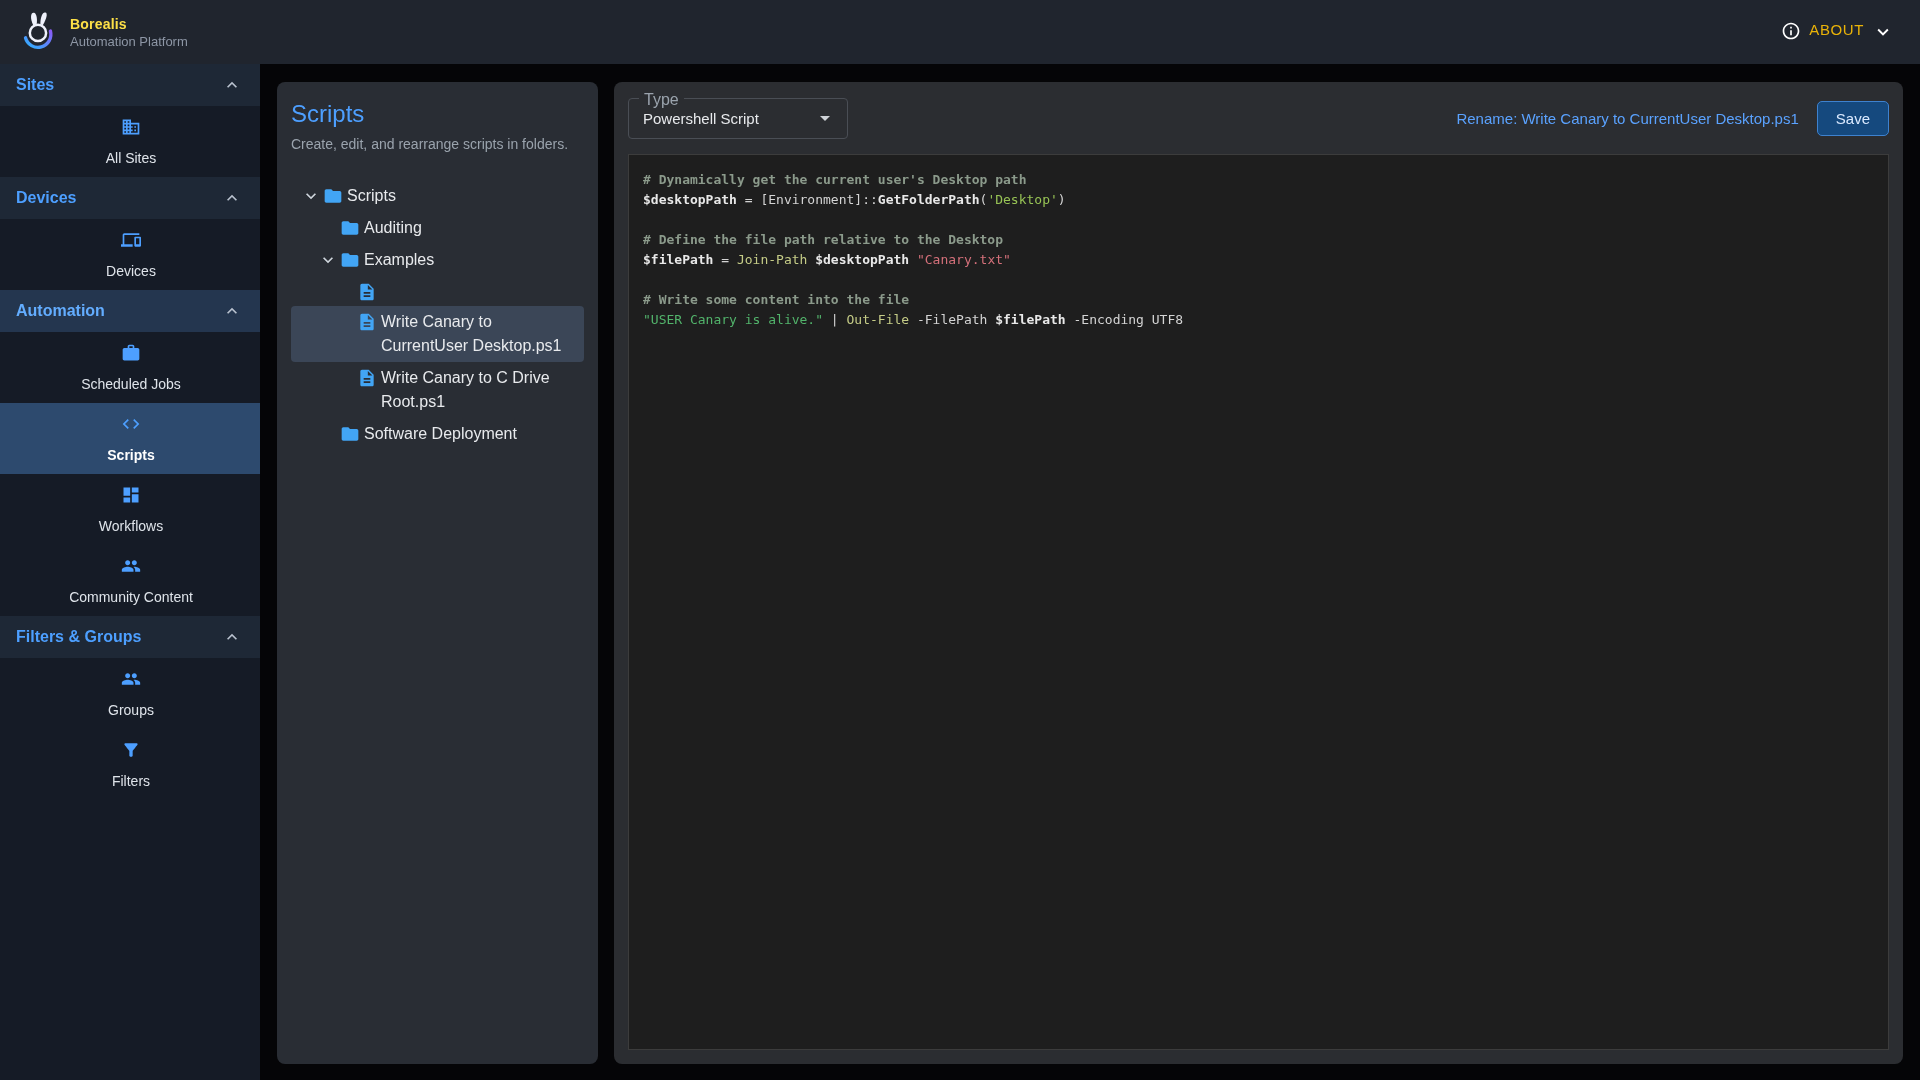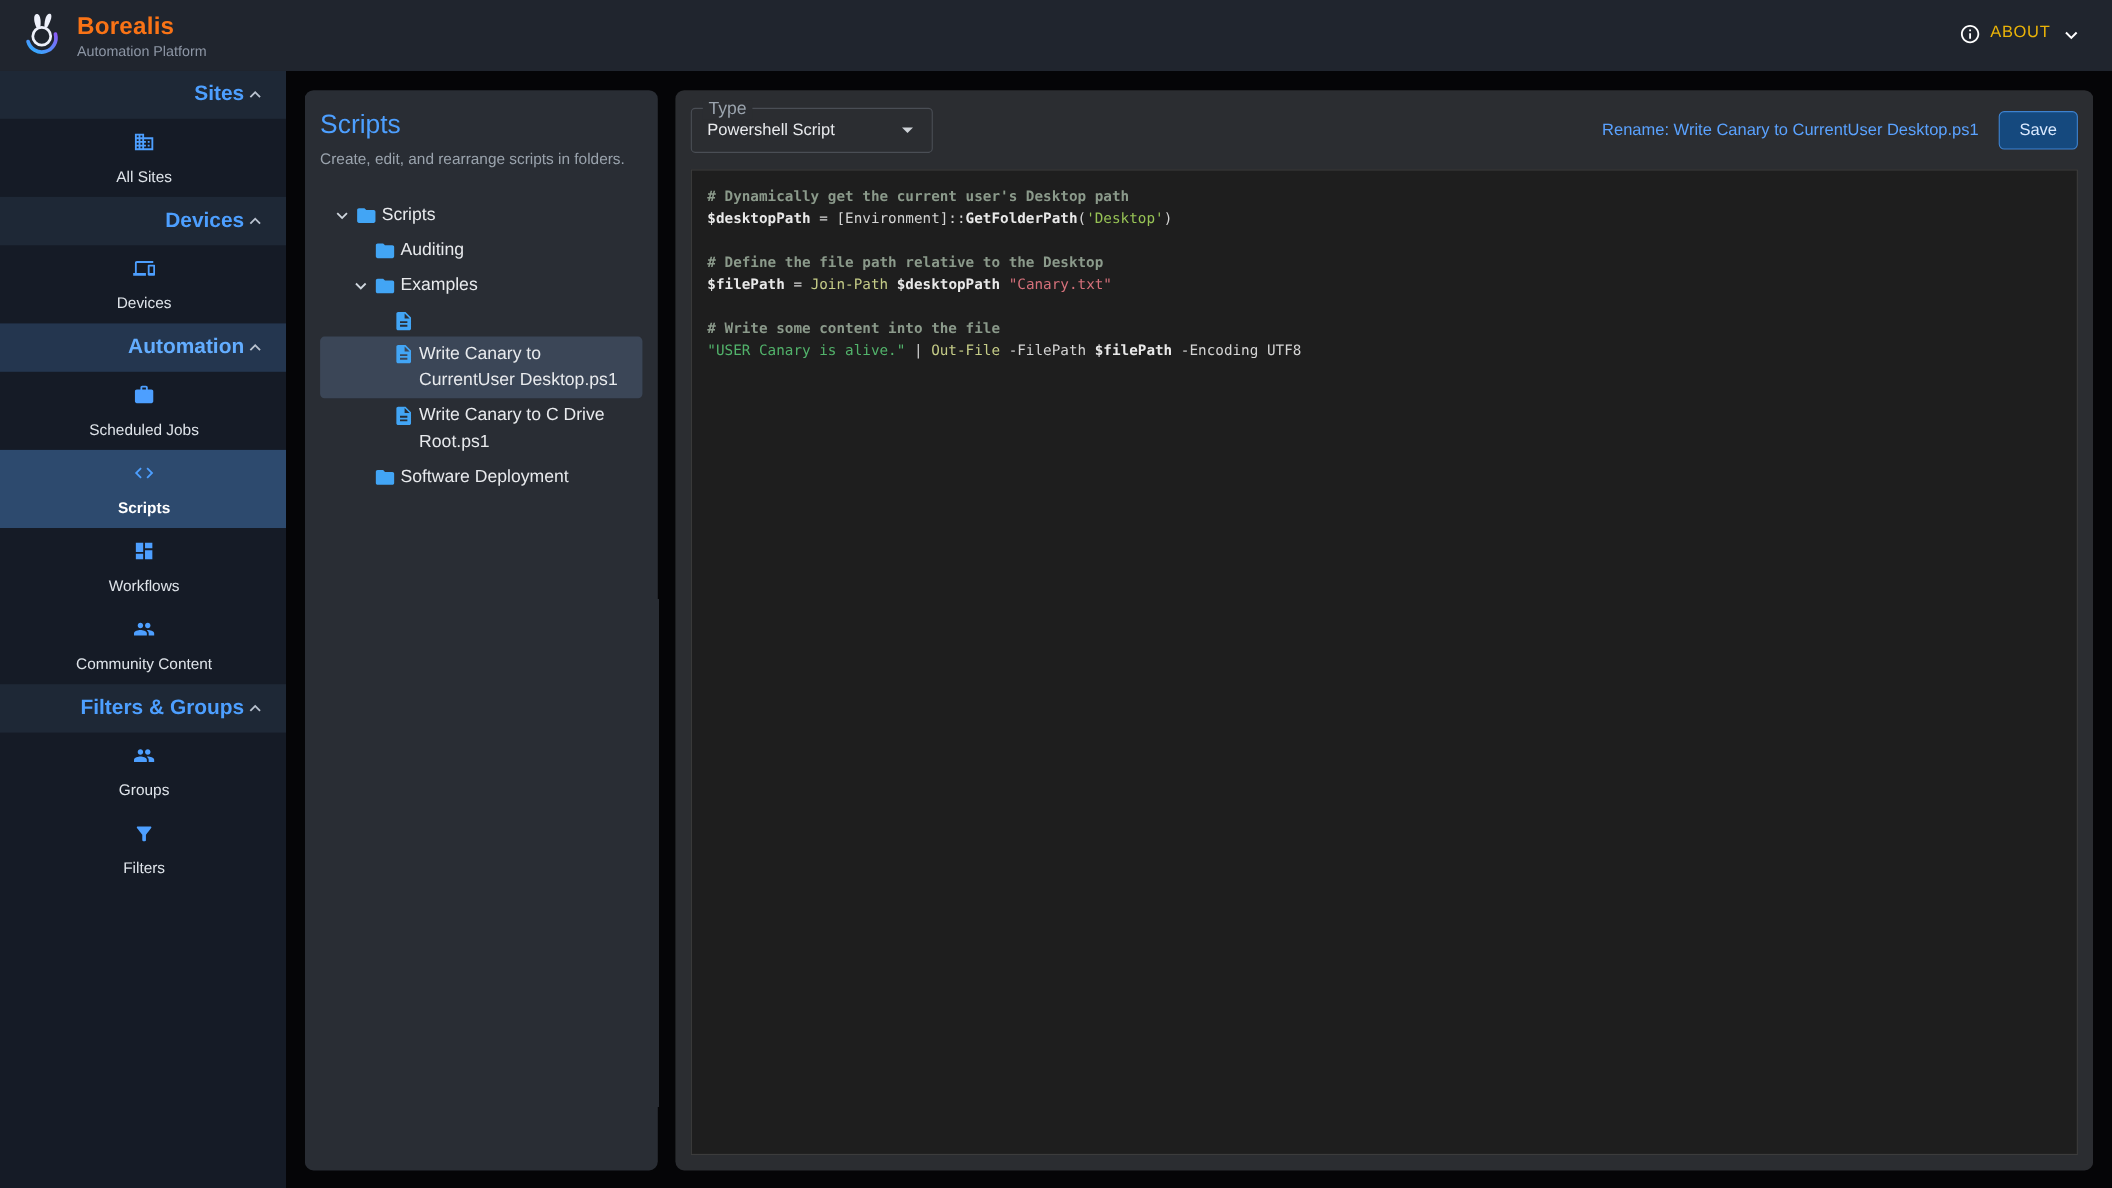--- a/index.html
+++ b/index.html
@@ -3,30 +3,30 @@
 <meta charset="utf-8">
 <style>
   * { margin:0; padding:0; box-sizing:border-box; }
   html,body { width:1920px; height:1080px; background:#050507; overflow:hidden;
               font-family:"Liberation Sans", sans-serif; }
 
   
   .topbar { position:fixed; top:0; left:0; right:0; height:64px; background:#20252e;
             display:flex; align-items:center; justify-content:space-between; padding:0 26px 0 14px; z-index:10; }
   .brand { display:flex; align-items:center; gap:10px; }
-  .brand-title { color:#f97316; font-size:22px; font-weight:bold; letter-spacing:.2px; }
+  .brand-title { color:#fde047; font-size:14px; font-weight:bold; letter-spacing:.2px; }
   .brand-sub { color:#8d96a5; font-size:13px; margin-top:2px; }
   .about { display:flex; align-items:flex-start; gap:8px; color:#eab308; cursor:pointer; }
   .about-label { font-size:15px; font-weight:500; letter-spacing:.6px; }
   .icon { display:inline-block; vertical-align:middle; }
 
   
   .sidebar { position:fixed; top:64px; left:0; width:260px; bottom:0; background:#151b26; }
-  .sb-header { display:flex; align-items:center; justify-content:flex-end; padding:11px 18px 11px 16px;
-               background:#1e2836; color:#4d9fff; font-size:19px; font-weight:bold; cursor:pointer; }
+  .sb-header { display:flex; align-items:center; justify-content:space-between; padding:11px 18px 11px 16px;
+               background:#1e2836; color:#4d9fff; font-size:16px; font-weight:bold; cursor:pointer; }
   .sb-header-active { background:#24364f; color:#63adff; }
   .sb-chevron { width:20px; height:20px; fill:#b9c2cf; }
   .sb-item { display:flex; align-items:center; gap:13px; padding:11px 16px 11px 18px; color:#dfe4ea;
              font-size:14px; cursor:pointer;flex-direction:column; }
   .sb-item .sb-icon { width:20px; height:20px; fill:#4d9fff; flex:0 0 20px; }
   .sb-item-selected { background:#2d4a6e; font-weight:bold; color:#ffffff; }
 
   
   .explorer-panel { position:fixed; left:277px; top:82px; width:321px; bottom:16px;
                     background:#292d34; border-radius:8px; padding:18px 14px; overflow:hidden; }

